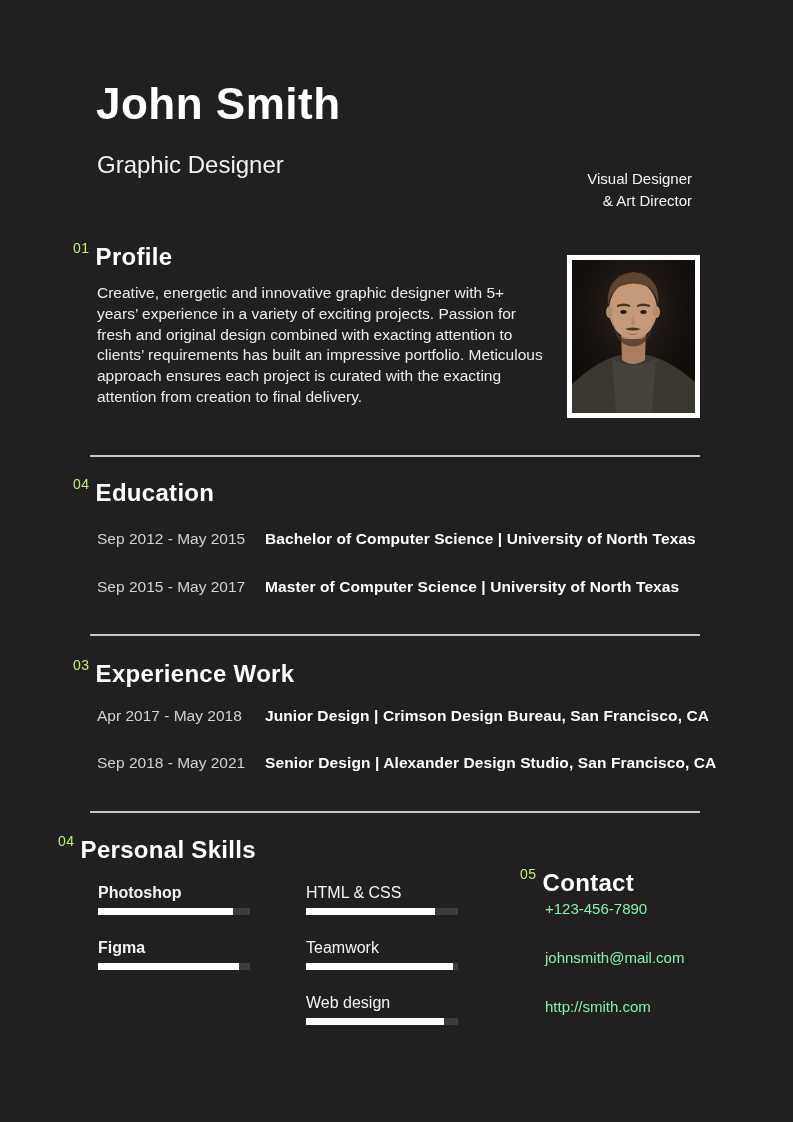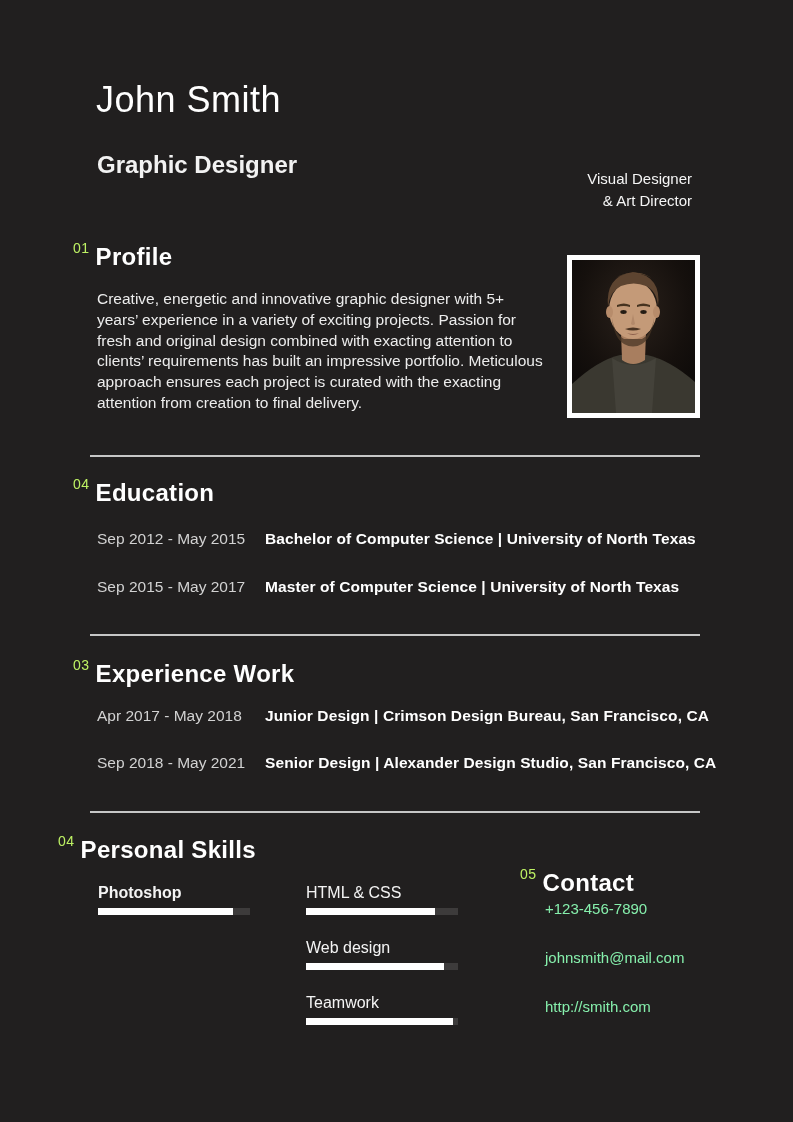--- a/index.html
+++ b/index.html
@@ -8,30 +8,30 @@
     width:793px; height:1122px;
     margin:0 auto;
     background:#211f1f;
     color:#ffffff;
     font-family:"Liberation Sans", sans-serif;
     overflow:hidden;
   }
   .abs { position:absolute; }
 
   
-  .name { left:96px; top:82px; font-size:36px; font-weight:400; letter-spacing:0.5px; line-height:1; }
-  .subtitle { left:97px; top:151px; font-size:24px; font-weight:700; color:#f2f2f2; }
+  .name { left:96px; top:82px; font-size:44px; font-weight:700; letter-spacing:0.5px; line-height:1; }
+  .subtitle { left:97px; top:151px; font-size:24px; font-weight:400; color:#f2f2f2; }
   .tagline { right:101px; top:168px; text-align:right; font-size:15px; line-height:21.5px; color:#f5f5f5; }
 
   
   .sec-head { white-space:nowrap; }
   .sec-num { font-size:14px; font-weight:400; color:#bef264; vertical-align:top; position:relative; top:-3px; margin-right:6px; letter-spacing:0.5px; }
   .sec-title { font-size:24px; font-weight:700; letter-spacing:0.3px; }
 
-  .profile-text { left:97px; top:289px; width:450px; font-size:15.5px; line-height:20.8px; color:#ececec; }
+  .profile-text { left:97px; top:283px; width:450px; font-size:15.5px; line-height:20.8px; color:#ececec; }
 
   
   .photo-frame { left:567px; top:255px; width:133px; height:163px; background:#ffffff; padding:5px; box-sizing:border-box; }
   .photo-frame svg { display:block; width:100%; height:100%; }
 
   .divider { left:90px; width:610px; height:2px; background:#c6c6c6; }
 
   
   .row { left:97px; width:620px; display:flex; font-size:15.5px; }
   .row .date { width:168px; flex:0 0 168px; color:#d2d2d2; font-weight:400; }
@@ -138,39 +138,45 @@
     <span class="sec-num">04</span><span class="sec-title">Personal Skills</span>
   </div>
 
   <div class="abs skill-col" style="left:98px; top:884px;font-weight:bold;">
     <div class="skill-item">
       <div class="skill-label">Photoshop</div>
       <div class="skill-bar">
           <div class="skill-fill" style="width: 89%;"></div>
         </div>
     </div>
+    <div class="skill-item">
+      <div class="skill-label">Figma</div>
+      <div class="skill-bar">
+          <div class="skill-fill" style="width: 93%;"></div>
+        </div>
+    </div>
   </div>
 
   <div class="abs skill-col" style="left:306px; top:884px;">
     <div class="skill-item">
       <div class="skill-label">HTML &amp; CSS</div>
       <div class="skill-bar">
           <div class="skill-fill" style="width: 85%;"></div>
         </div>
     </div>
     <div class="skill-item">
+      <div class="skill-label">Teamwork</div>
+      <div class="skill-bar">
+          <div class="skill-fill" style="width: 97%;"></div>
+        </div>
+    </div>
+    <div class="skill-item">
       <div class="skill-label">Web design</div>
       <div class="skill-bar">
           <div class="skill-fill" style="width: 91%;"></div>
-        </div>
-    </div>
-    <div class="skill-item">
-      <div class="skill-label">Teamwork</div>
-      <div class="skill-bar">
-          <div class="skill-fill" style="width: 97%;"></div>
         </div>
     </div>
   </div>
 
   <div class="abs sec-head" style="left:520px; top:869px;">
     <span class="sec-num">05</span><span class="sec-title">Contact</span>
   </div>
   <div class="abs contact-col">
     <div class="contact-item">+123-456-7890</div>
     <div class="contact-item">johnsmith@mail.com</div>

